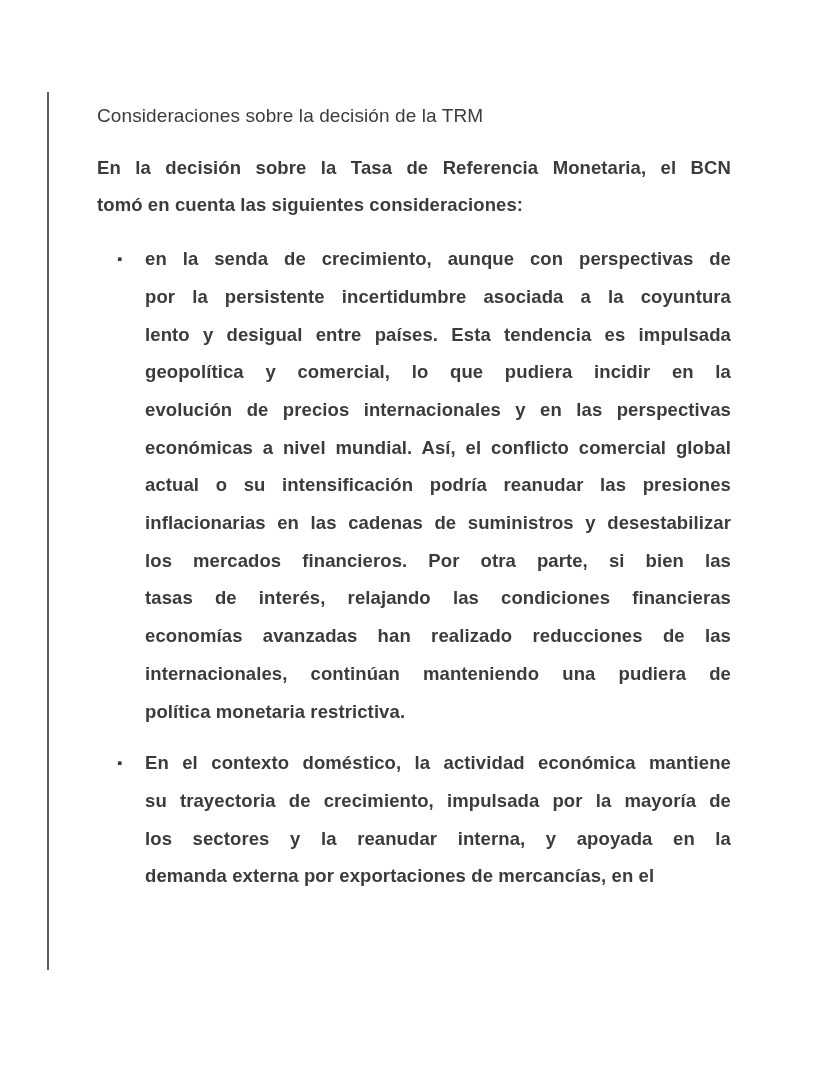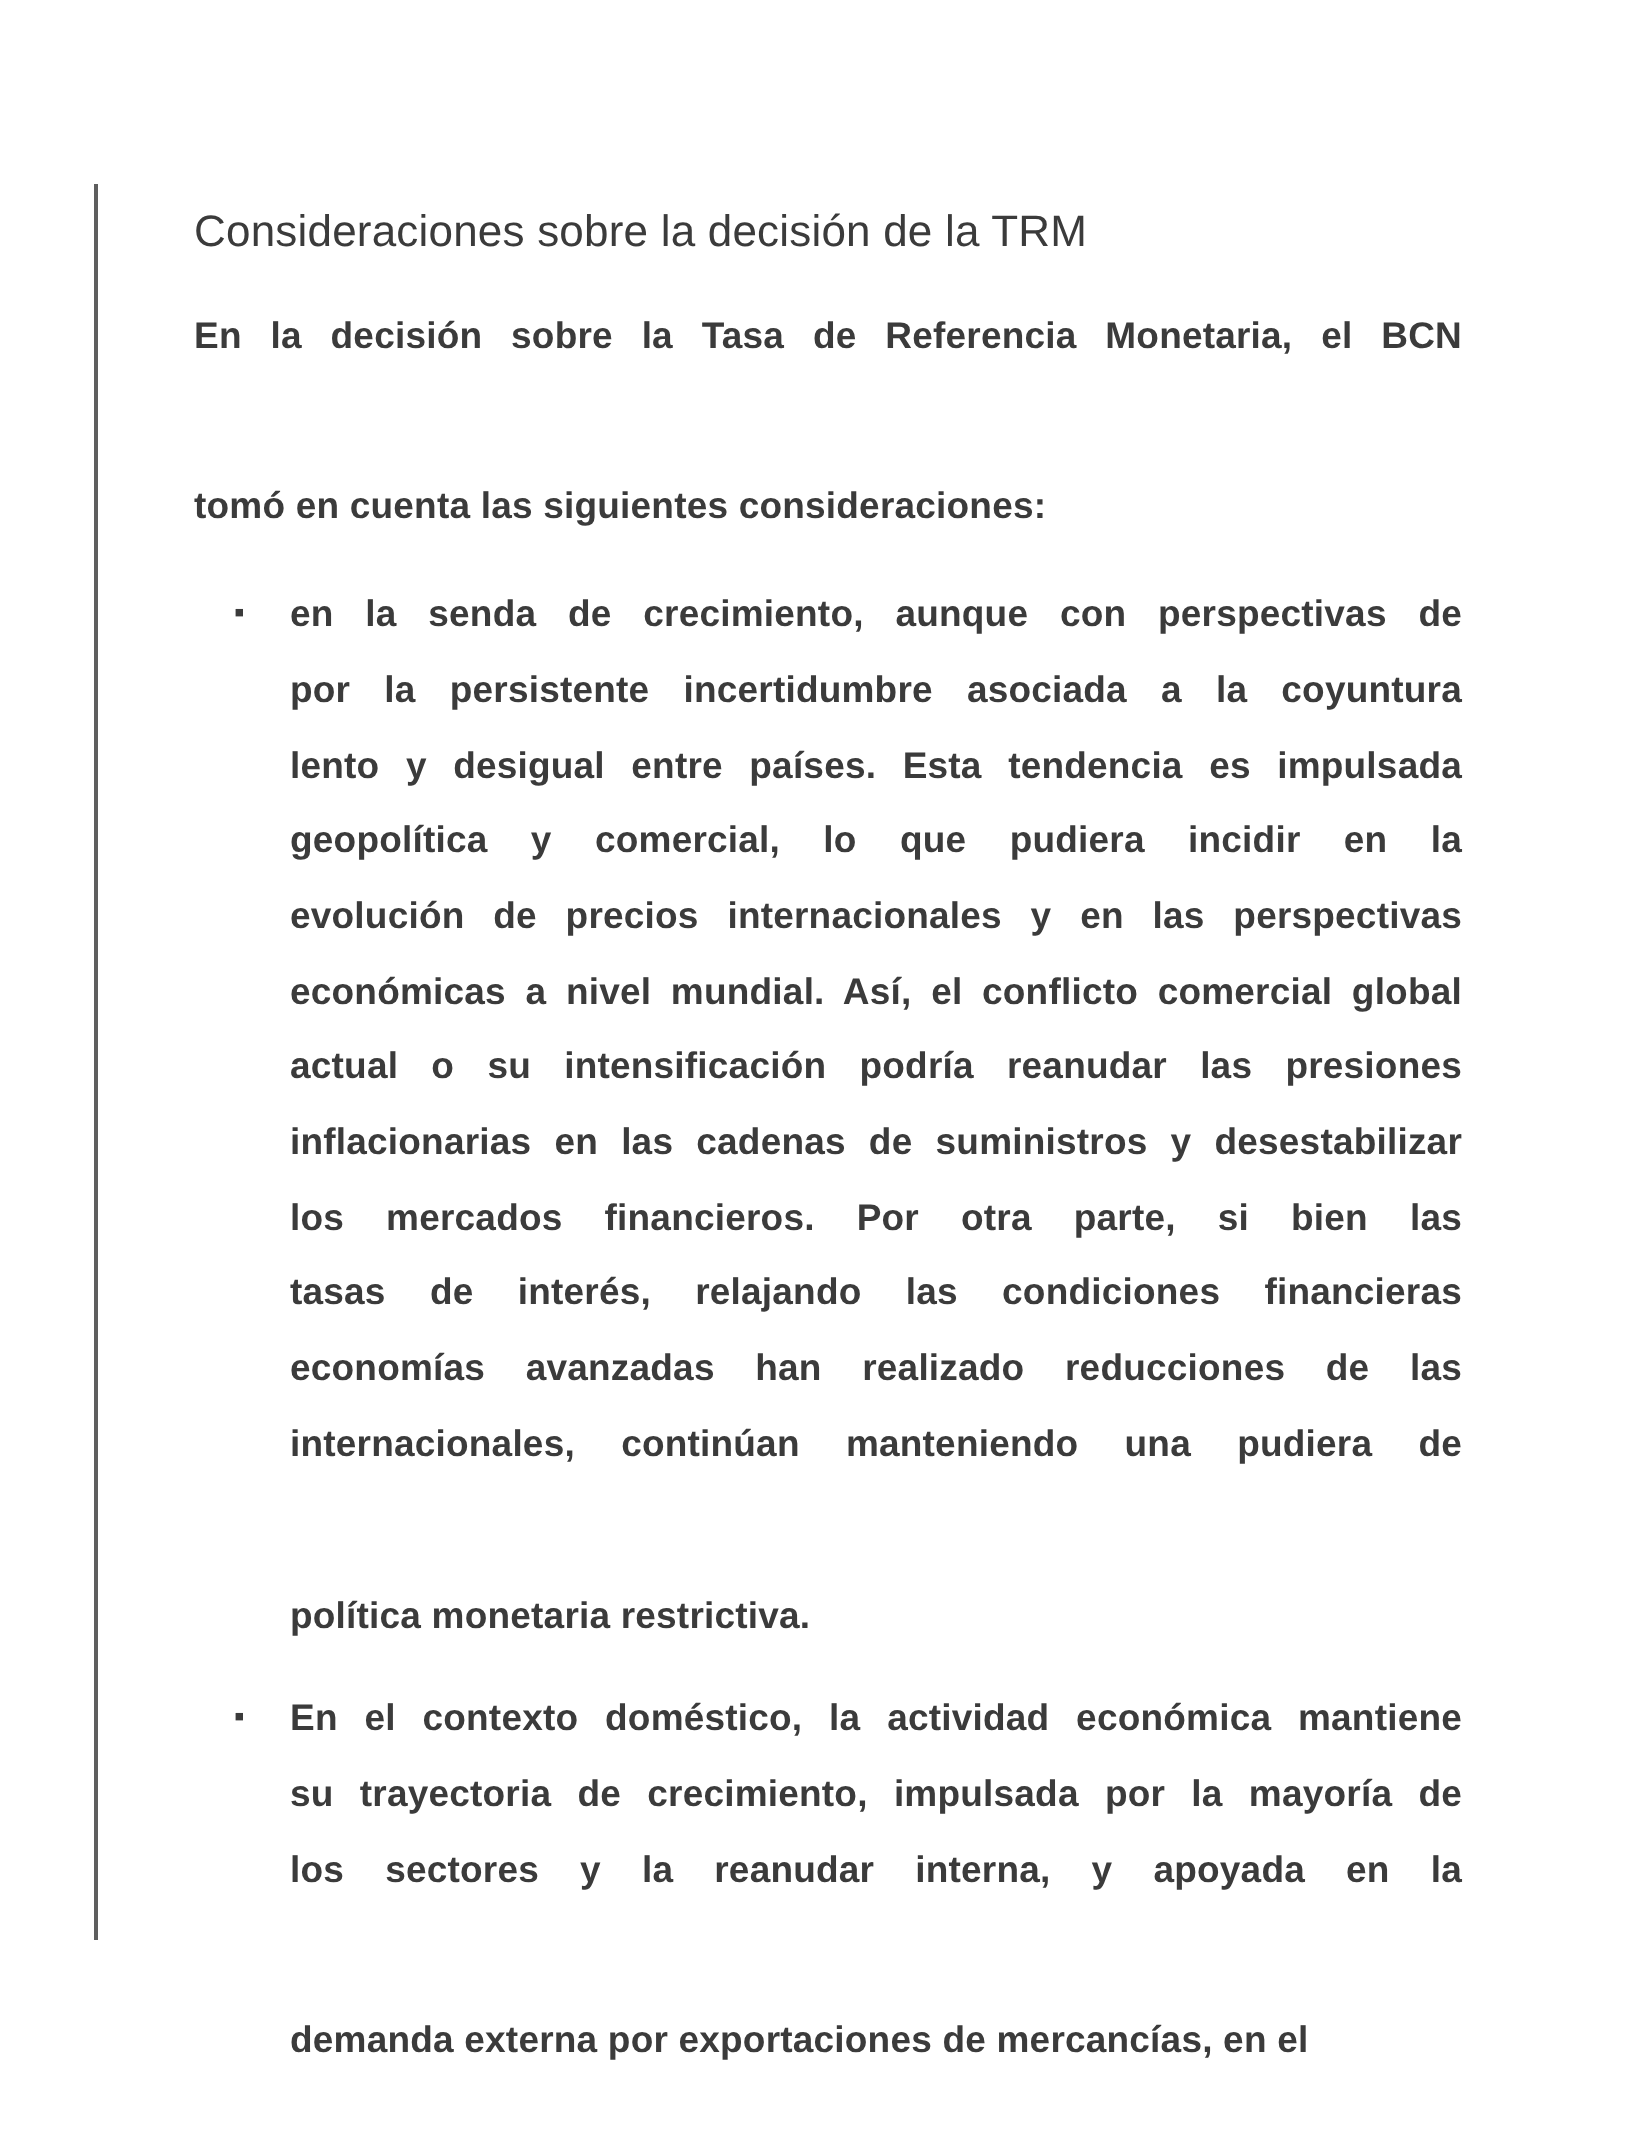--- a/index.html
+++ b/index.html
@@ -28,21 +28,21 @@
     left: 97px;
     top: 97px;
     width: 634px;
     font-size: 18.5px;
     line-height: 37.7px;
     color: #3b3b3b;
     letter-spacing: 0.1px;
   }
   .title {
     margin: 0 0 14px 0;
-    font-size: 22px;
+    font-size: 19px;
     font-weight: normal;
     line-height: 37.7px;
     text-align: left;
   }
   .intro {
     margin: 0 0 16px 0;
   }
   .bullets {
     margin: 0;
   }
@@ -63,21 +63,20 @@
     color: #3b3b3b;
   }
   .tline {
     text-align: justify;
     text-align-last: justify;
     white-space: normal;
     font-weight: bold;
   }
   .tline-last {
     text-align-last: left;
-    margin-top: 48px;
   }
 </style>
 </head>
 <body>
 
 <div class="page">
   <div class="vrule"></div>
   <div class="content">
     <h1 class="title">Consideraciones sobre la decisión de la TRM</h1>
     <div class="intro">

